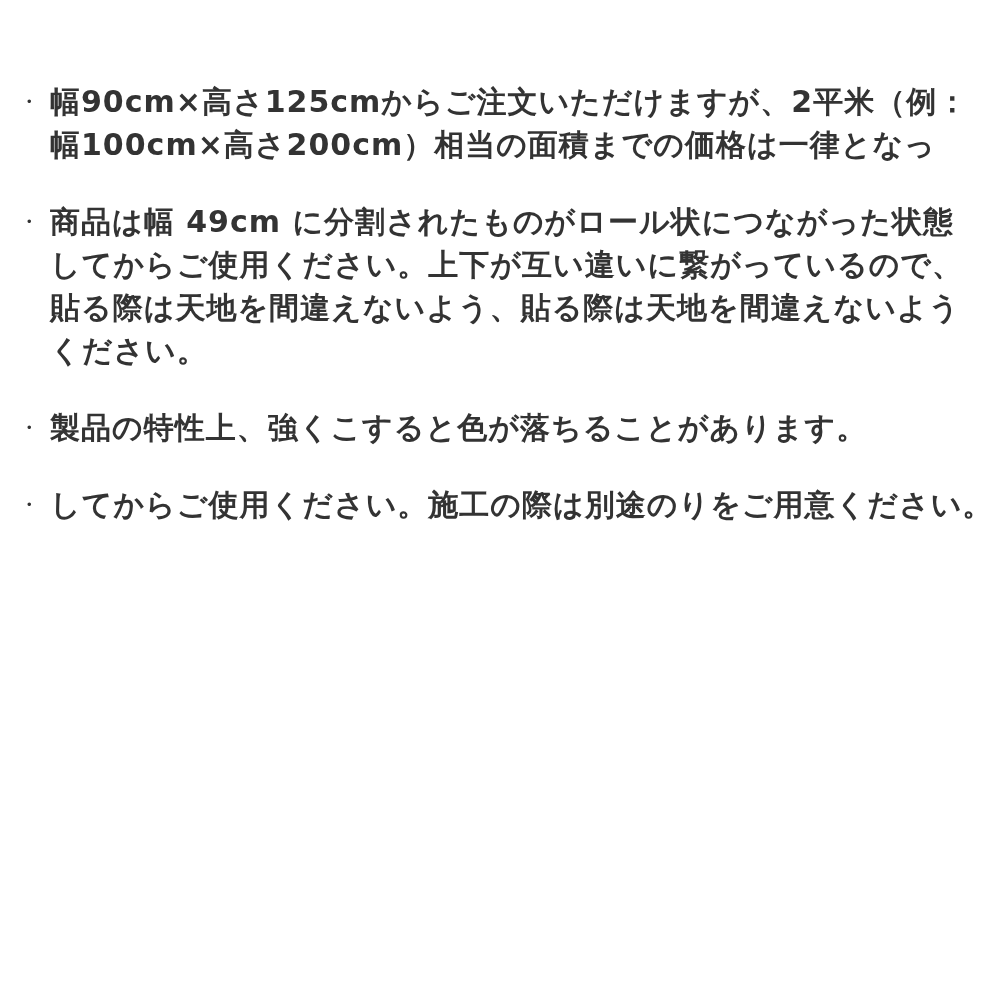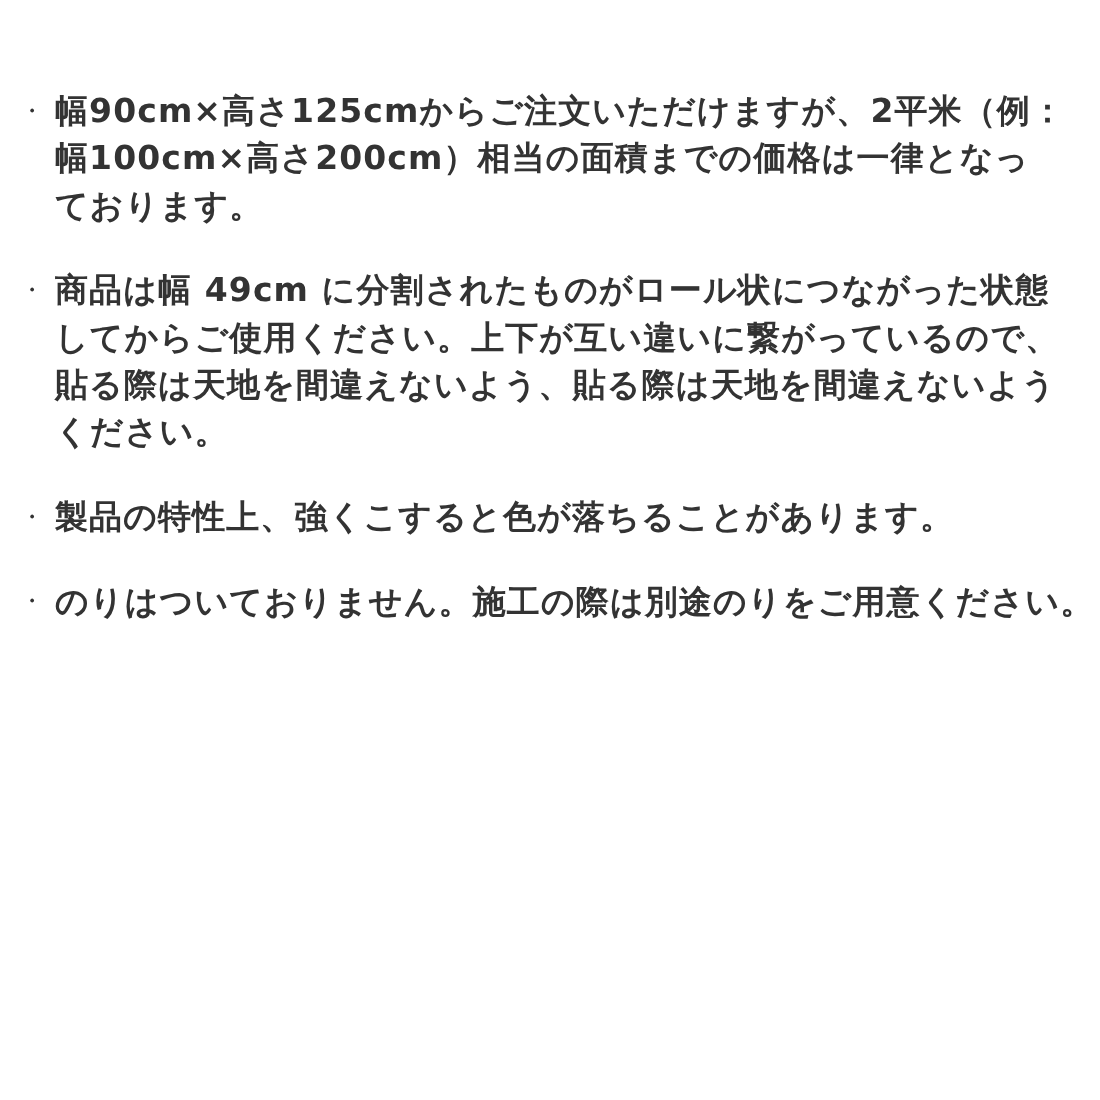--- a/index.html
+++ b/index.html
@@ -50,21 +50,20 @@
 </head>
 <body style="background: rgb(255, 255, 255); color: rgb(51, 51, 51);">
 
 <ul class="notes">
 
   <li class="note-item">
     <span class="note-marker">・</span>
     <div class="note-text">
       <span class="line">幅90cm×高さ125cmからご注文いただけますが、2平米（例：</span>
       <span class="line">幅100cm×高さ200cm）相当の面積までの価格は一律となっ</span>
-      <span class="line">ております。</span>
     </div>
   </li>
 
   <li class="note-item">
     <span class="note-marker">・</span>
     <div class="note-text">
       <span class="line">商品は幅 49cm に分割されたものがロール状につながった状態</span>
       <span class="line">してからご使用ください。上下が互い違いに繋がっているので、</span>
       <span class="line">貼る際は天地を間違えないよう、貼る際は天地を間違えないよう</span>
       <span class="line">ください。</span>
@@ -74,17 +73,17 @@
   <li class="note-item">
     <span class="note-marker">・</span>
     <div class="note-text">
       <span class="line">製品の特性上、強くこすると色が落ちることがあります。</span>
     </div>
   </li>
 
   <li class="note-item">
     <span class="note-marker">・</span>
     <div class="note-text">
-      <span class="line">のりはついておりません。施工の際は別途のりをご用意ください。</span>
+      <span class="line">してからご使用ください。施工の際は別途のりをご用意ください。</span>
     </div>
   </li>
 
 </ul>
 
 </body></html>

